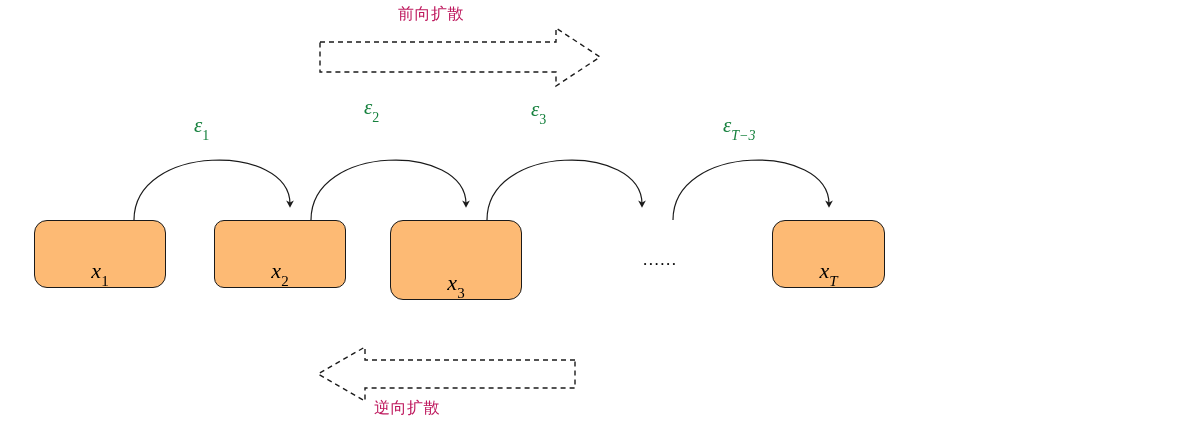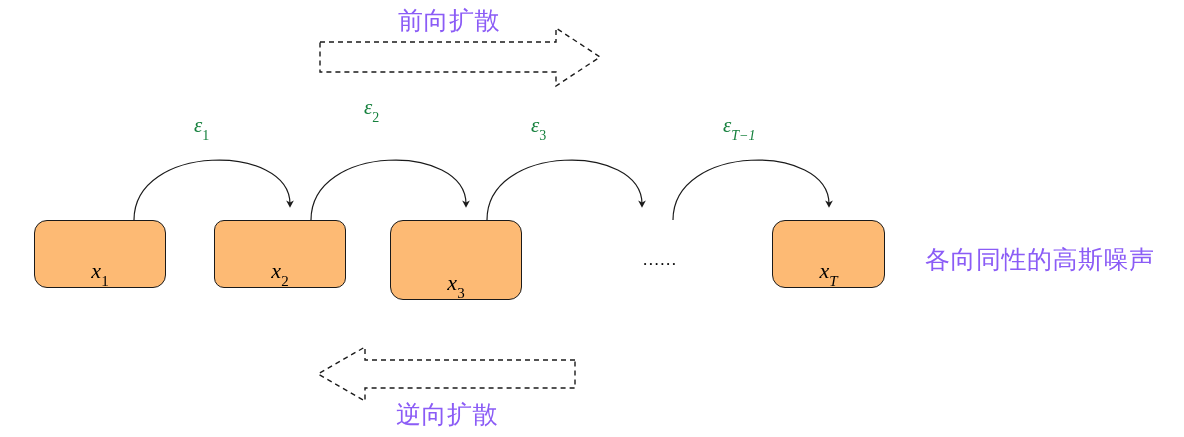--- a/index.html
+++ b/index.html
@@ -18,22 +18,22 @@
   .svg-layer {
     position: absolute;
     left: 0;
     top: 0;
     width: 1184px;
     height: 437px;
   }
   .cjk-label {
     position: absolute;
     font-family: "Liberation Sans", "DejaVu Sans", sans-serif;
-    font-size: 25px;
-    color: #8b5cf6;
+    font-size: 16px;
+    color: #be185d;
     white-space: nowrap;
     letter-spacing: 0.5px;
   }
   .math-label {
     position: absolute;
     font-family: "Liberation Serif", "DejaVu Serif", serif;
     font-style: italic;
     font-size: 21px;
     color: #15803d;
     white-space: nowrap;
@@ -109,45 +109,44 @@
     <polygon points="575,360 365,360 365,347 318,374 365,401 365,388 575,388" fill="none" stroke="#1a1a1a" stroke-width="1.4" stroke-dasharray="5,4" stroke-linejoin="miter"></polygon>
 
     <path d="M 134 220 C 134 143 290 143 290 204" fill="none" stroke="#1a1a1a" stroke-width="1.2" marker-end="url(#arrowhead)"></path>
     <path d="M 311 220 C 311 143 466 143 466 204" fill="none" stroke="#1a1a1a" stroke-width="1.2" marker-end="url(#arrowhead)"></path>
     <path d="M 487 220 C 487 143 642 143 642 204" fill="none" stroke="#1a1a1a" stroke-width="1.2" marker-end="url(#arrowhead)"></path>
     <path d="M 673 220 C 673 143 829 143 829 204" fill="none" stroke="#1a1a1a" stroke-width="1.2" marker-end="url(#arrowhead)"></path>
   </svg>
 
   <div class="cjk-label" style="left:398px; top:4px;">前向扩散</div>
 
-  <div class="cjk-label" style="left:396px; top:398px;font-family:Liberation Serif, serif;">逆向扩散</div>
+  <div class="cjk-label" style="left:374px; top:398px;font-family:Liberation Serif, serif;">逆向扩散</div>
 
   <div class="math-label" style="left:194px; top:113px;">
     <span>ε</span><span class="sub">1</span>
   </div>
   <div class="math-label" style="left:364px; top:95px;text-align:right;">
     <span>ε</span><span class="sub">2</span>
   </div>
-  <div class="math-label" style="left:531px; top:113px;">
+  <div class="math-label" style="left:531px; top:97px;">
     <span>ε</span><span class="sub">3</span>
   </div>
   <div class="math-label" style="left:723px; top:113px;">
-    <span>ε</span><span class="sub-italic">T−1</span>
+    <span>ε</span><span class="sub-italic">T−3</span>
   </div>
 
   <div class="node-box" style="left:34px; top:220px; width:132px; height:68px;">
     <span class="node-label"><span>x</span><span class="sub">1</span></span>
   </div>
   <div class="node-box" style="left:214px; top:220px; width:132px; height:68px;border-radius:10px;">
     <span class="node-label"><span>x</span><span class="sub">2</span></span>
   </div>
   <div class="node-box" style="left:390px; top:220px; width:132px; height:80px;">
     <span class="node-label"><span>x</span><span class="sub">3</span></span>
   </div>
   <div class="node-box" style="left:772px; top:220px; width:113px; height:68px;">
     <span class="node-label"><span>x</span><span class="sub-italic">T</span></span>
   </div>
 
   <div class="ellipsis-dots" style="left:643px; top:250px;">......</div>
 
-  <div class="cjk-label" style="left:925px; top:243px;">各向同性的高斯噪声</div>
 
 </div>
 
 </body></html>

